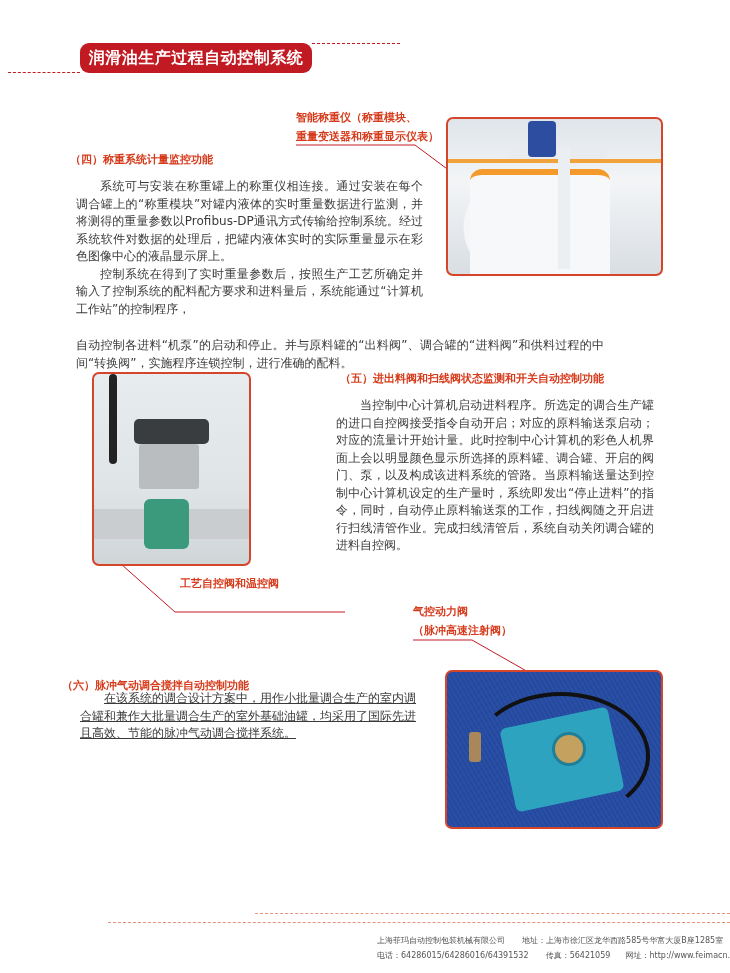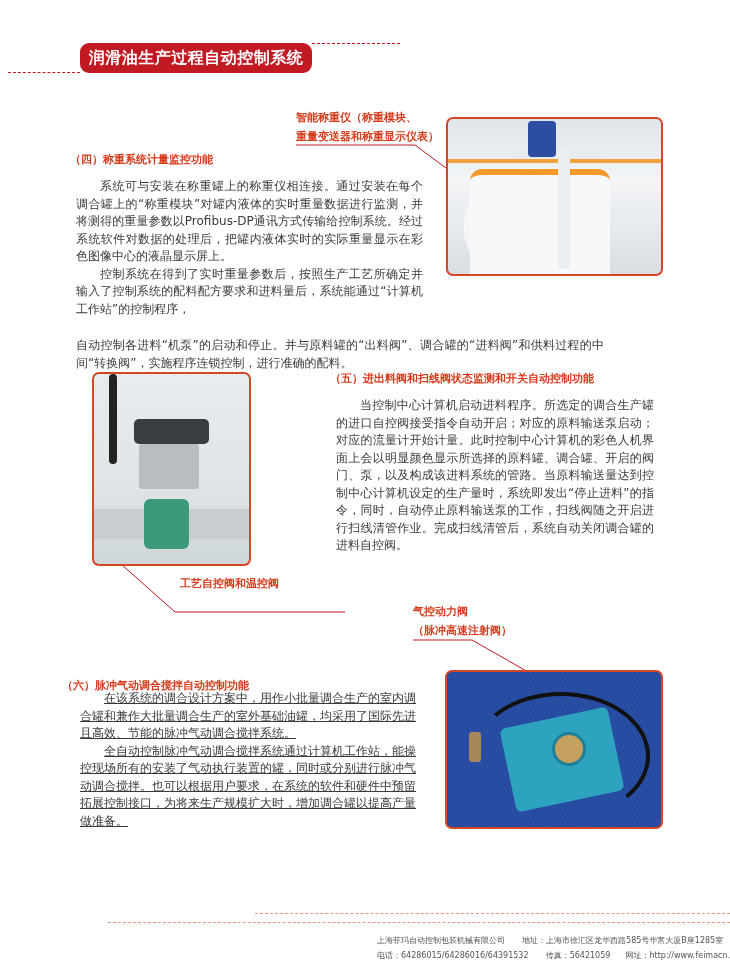--- a/index.html
+++ b/index.html
@@ -119,21 +119,21 @@
 </div>
 
 <div class="abs photo photo-valve">
   <div class="abs valve-cable"></div>
   <div class="abs valve-actuator"></div>
   <div class="abs valve-body"></div>
   <div class="abs valve-pipe"></div>
   <div class="abs valve-green"></div>
 </div>
 
-<div class="abs sec-heading" style="left:330px; top:371px;">（五）进出料阀和扫线阀状态监测和开关自动控制功能</div>
+<div class="abs sec-heading" style="left:340px; top:371px;">（五）进出料阀和扫线阀状态监测和开关自动控制功能</div>
 <div class="abs para" style="left:336px; top:397px; width:318px;">
   <p>当控制中心计算机启动进料程序。所选定的调合生产罐的进口自控阀接受指令自动开启；对应的原料输送泵启动；对应的流量计开始计量。此时控制中心计算机的彩色人机界面上会以明显颜色显示所选择的原料罐、调合罐、开启的阀门、泵，以及构成该进料系统的管路。当原料输送量达到控制中心计算机设定的生产量时，系统即发出“停止进料”的指令，同时，自动停止原料输送泵的工作，扫线阀随之开启进行扫线清管作业。完成扫线清管后，系统自动关闭调合罐的进料自控阀。</p>
 </div>
 
 <div class="abs callout" style="left:180px; top:574px;">
   <div>工艺自控阀和温控阀</div>
 </div>
 
 <div class="abs callout" style="left:413px; top:602px;">
   <div>气控动力阀</div>
@@ -143,21 +143,20 @@
 <div class="abs photo photo-pulse">
   <div class="abs pulse-hose"></div>
   <div class="abs pulse-block"></div>
   <div class="abs pulse-port"></div>
   <div class="abs pulse-sensor"></div>
 </div>
 
 <div class="abs sec-heading" style="left:62px; top:678px;">（六）脉冲气动调合搅拌自动控制功能</div>
 <div class="abs para" style="left:80px; top:690px; width:336px;text-decoration:underline;">
   <p>在该系统的调合设计方案中，用作小批量调合生产的室内调合罐和兼作大批量调合生产的室外基础油罐，均采用了国际先进且高效、节能的脉冲气动调合搅拌系统。</p>
-  <p>全自动控制脉冲气动调合搅拌系统通过计算机工作站，能操控现场所有的安装了气动执行装置的罐，同时或分别进行脉冲气动调合搅拌。也可以根据用户要求，在系统的软件和硬件中预留拓展控制接口，为将来生产规模扩大时，增加调合罐以提高产量做准备。</p>
 </div>
 
 <div class="abs dash-light" style="left:255px; top:913px; width:475px;"></div>
 <div class="abs dash-light" style="left:108px; top:922px; width:622px;"></div>
 <div class="abs footer" style="left:377px; top:933px;">
   <div>
     <span>上海菲玛自动控制包装机械有限公司</span>
     <span style="width:12px;"></span>
     <span>地址：上海市徐汇区龙华西路585号华富大厦B座1285室</span>
   </div>

